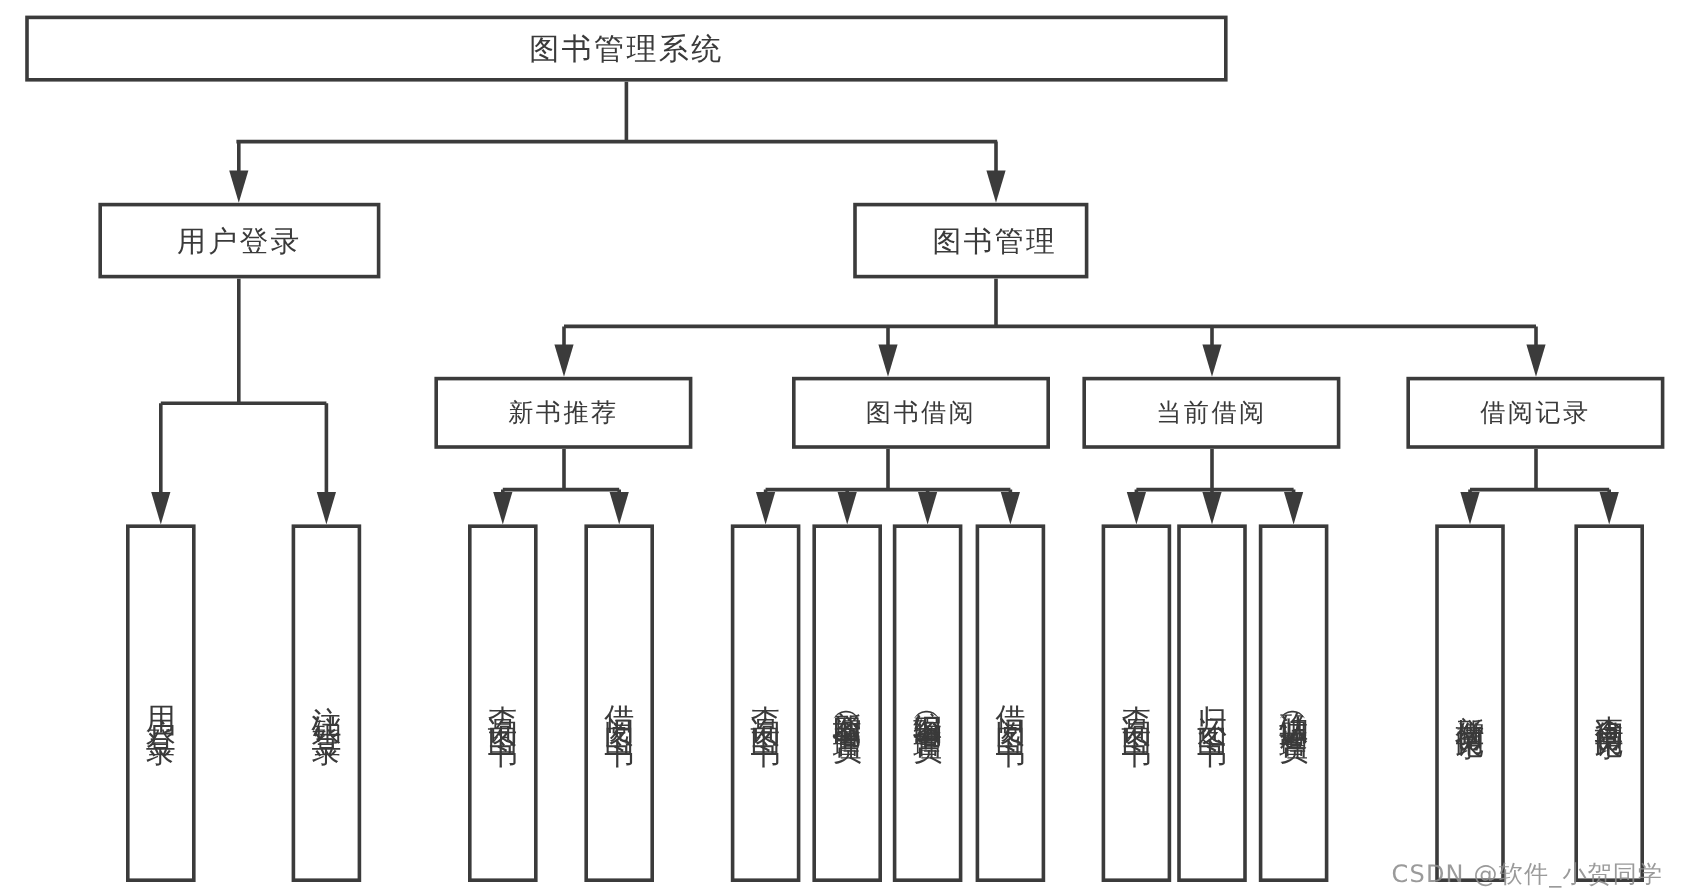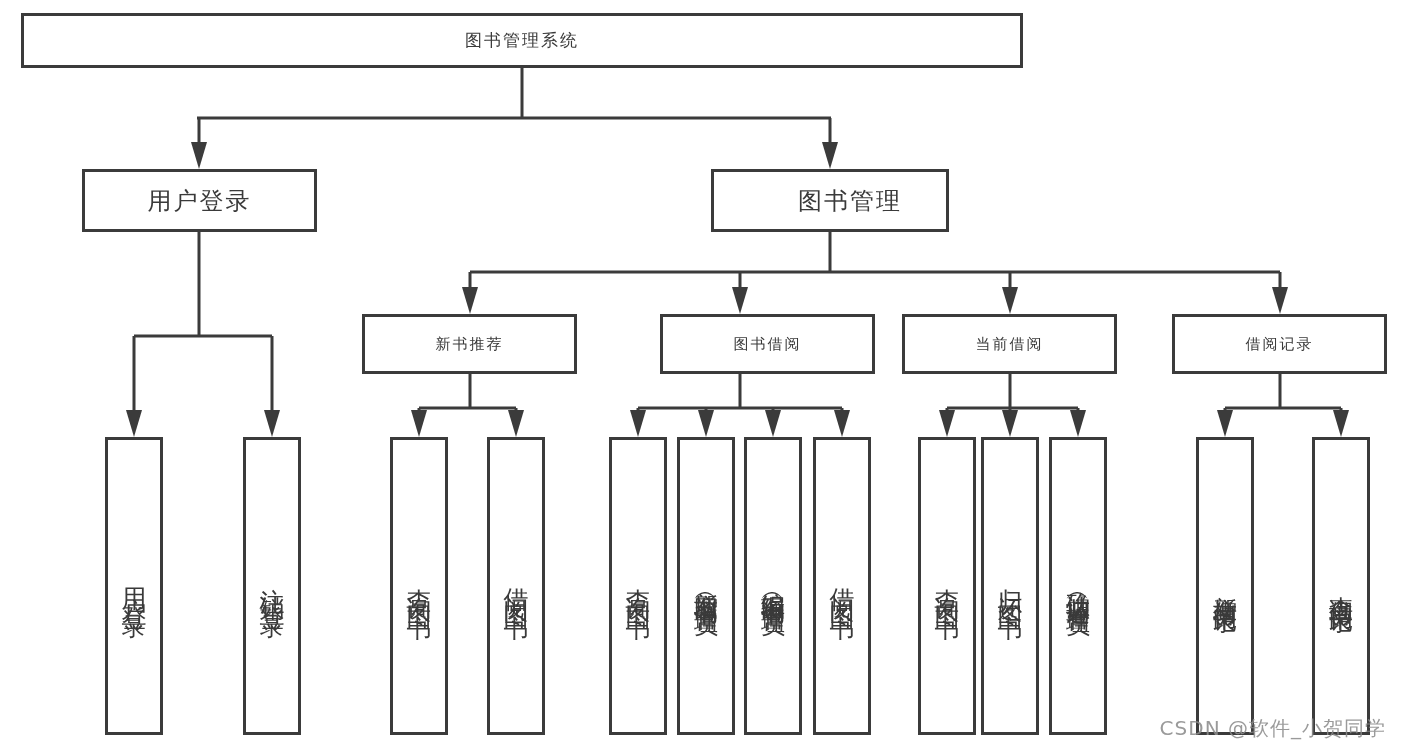--- a/index.html
+++ b/index.html
@@ -14,23 +14,23 @@
   #wires{position:absolute;left:0;top:0;z-index:1;}
   .hnode{
     position:absolute;z-index:2;
     box-sizing:border-box;
     border:3px solid #3b3b3b;
     background:#ffffff;
     display:flex;align-items:center;justify-content:center;
     font-size:24px;letter-spacing:2px;color:#3a3a3a;
     white-space:nowrap;
   }
-  .root{left:21px;top:13px;width:1002px;height:55px;font-size:17px;}
+  .root{left:21px;top:13px;width:1002px;height:55px;font-size:25px;}
   .lvl2{top:169px;height:63px;}
-  .lvl3{top:314px;height:60px;font-size:15px;}
+  .lvl3{top:314px;height:60px;font-size:21px;}
   .leaf{
     position:absolute;z-index:2;
     box-sizing:border-box;
     border:3px solid #3b3b3b;
     background:#ffffff;
     width:58px;top:437px;height:298px;
     display:flex;align-items:center;justify-content:center;
     font-size:25px;color:#3a3a3a;
   }
   .v{
@@ -85,21 +85,21 @@
     </g>
   </svg>
 
   <div class="hnode root">
     <span>图书管理系统</span>
   </div>
 
   <div class="hnode lvl2" style="left:82px;width:235px;">
     <span>用户登录</span>
   </div>
-  <div class="hnode lvl2" style="left:711px;width:238px;padding-left:40px;">
+  <div class="hnode lvl2" style="left:711px;width:196px;padding-left:40px;">
     <span>图书管理</span>
   </div>
 
   <div class="hnode lvl3" style="left:362px;width:215px;">
     <span>新书推荐</span>
   </div>
   <div class="hnode lvl3" style="left:660px;width:215px;">
     <span>图书借阅</span>
   </div>
   <div class="hnode lvl3" style="left:902px;width:215px;">

